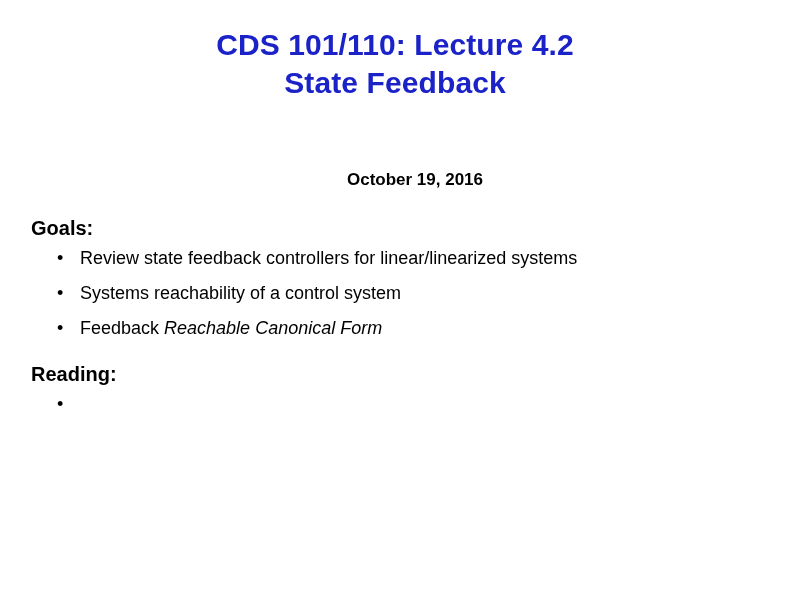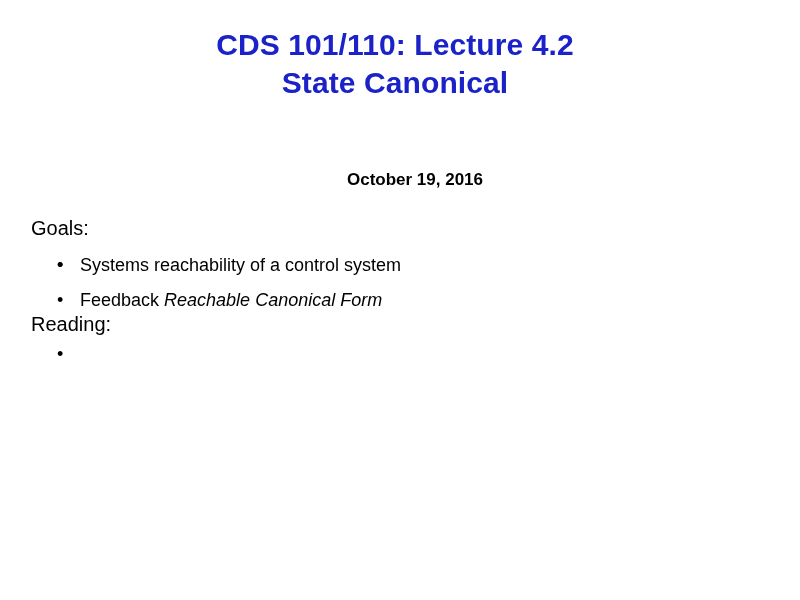--- a/index.html
+++ b/index.html
@@ -60,26 +60,27 @@
   
   .body-block {
     position: absolute;
     left: 31px;
     top: 215px;
     width: 740px;
   }
 
   .section-heading {
     font-size: 20px;
-    font-weight: normal;
+    font-weight: bold;
     color: #000000;
     line-height: 26px;
     margin: 0;
   }
   .section-heading.reading {
+    margin-top: 22px;
   }
 
   .bullet-list {
     list-style: none;
     margin: 0;
     padding: 0;
   }
   .bullet-list.goals {
     margin-top: 6px;
   }
@@ -111,34 +112,35 @@
     margin-top: 12px;
   }
 </style>
 </head>
 <body>
 
 <div class="slide" style="background: rgb(255, 255, 255);">
 
   <div class="title-block">
     <div class="title-line" style="color: rgb(26, 34, 200);">CDS 101/110: Lecture 4.2</div>
-    <div class="title-line" style="color: rgb(26, 34, 200);">State Canonical</div>
+    <div class="title-line" style="color: rgb(26, 34, 200);">State Feedback</div>
   </div>
 
   <div class="date-block">
     <div class="date-text">October 19, 2016</div>
   </div>
 
   <div class="body-block">
 
     <div class="section-heading goals">Goals:</div>
 
     <ul class="bullet-list goals">
       <li class="bullet-item">
         <span class="bullet-marker">•</span>
+        <span class="bullet-text">Review state feedback controllers for linear/linearized systems</span>
       </li>
       <li class="bullet-item">
         <span class="bullet-marker">•</span>
         <span class="bullet-text">Systems reachability of a control system</span>
       </li>
       <li class="bullet-item">
         <span class="bullet-marker">•</span>
         <span class="bullet-text"><span>Feedback </span><span class="em">Reachable Canonical Form</span></span>
       </li>
     </ul>

